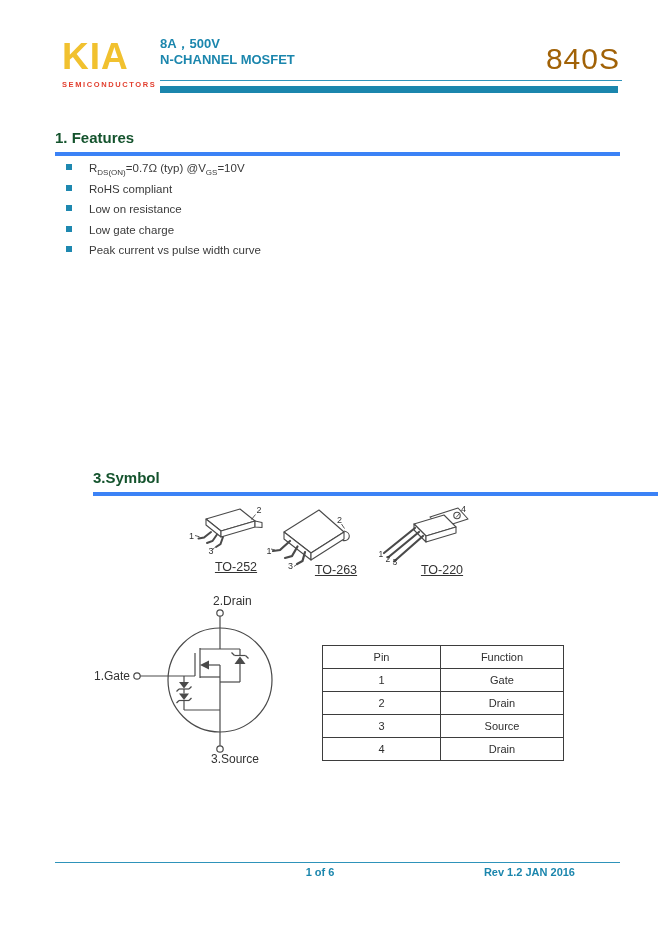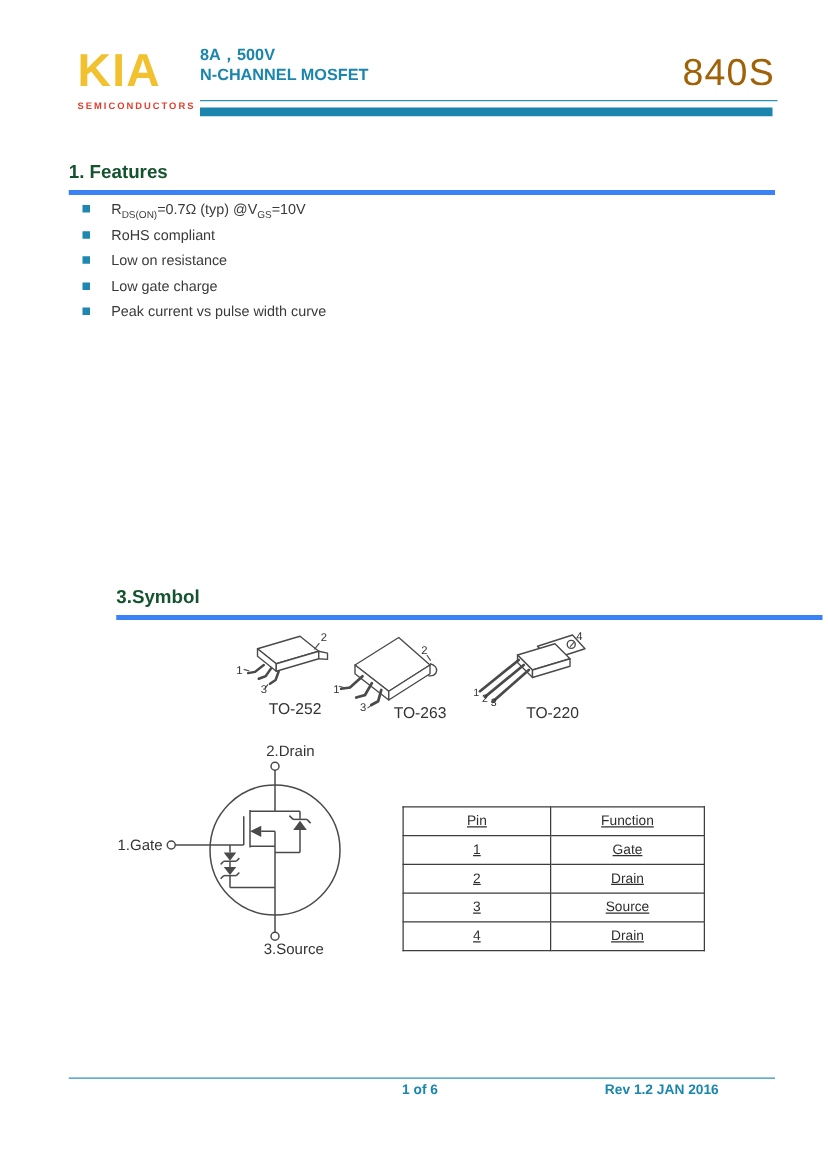--- a/index.html
+++ b/index.html
@@ -20,33 +20,33 @@
 
   
   .blist{position:absolute;left:66px;}
   .brow{display:flex;align-items:flex-start;margin-bottom:6.5px;height:14px;}
   .sq{width:6px;height:6px;background:#1e88b0;margin-top:3px;margin-right:17px;flex:none;}
   .btxt{font-size:11.5px;color:#3a3a3a;line-height:14px;white-space:nowrap;}
   .btxt sub{font-size:8px;}
 
   
   .pkg{position:absolute;}
-  .pkg-label{position:absolute;font-size:12.5px;color:#333;width:80px;text-align:center;}
+  .pkg-label{position:absolute;font-size:12.5px;color:#333;width:80px;text-align:center;text-decoration:underline;}
   svg text{font-family:"Liberation Sans",sans-serif;}
 
   
   .pintable{position:absolute;left:322px;top:645px;border-collapse:collapse;}
   .pintable td{border:1px solid #3d3d3d;text-align:center;vertical-align:middle;
-               font-size:11px;color:#2f2f2f;height:22px;padding:0;text-decoration:underline;}
+               font-size:11px;color:#2f2f2f;height:22px;padding:0;}
   .pintable td.c1{width:117px;}
   .pintable td.c2{width:122px;}
 
   
   .foot-rule{position:absolute;left:55px;top:862px;width:565px;height:1px;background:#2e93ba;}
-  .foot-page{position:absolute;left:0;top:866px;width:640px;text-align:center;color:#1b86ad;font-size:11px;font-weight:bold;margin-left:16px;}
+  .foot-page{position:absolute;left:0;top:866px;width:640px;text-align:center;color:#1b86ad;font-size:11px;font-weight:bold;}
   .foot-rev{position:absolute;right:87px;top:866px;color:#1b86ad;font-size:11px;font-weight:bold;}
 </style>
 </head>
 <body>
 
 <div class="page">
 
   <div>
     <div class="logo">KIA</div>
     <div class="logo-sub">SEMICONDUCTORS</div>

